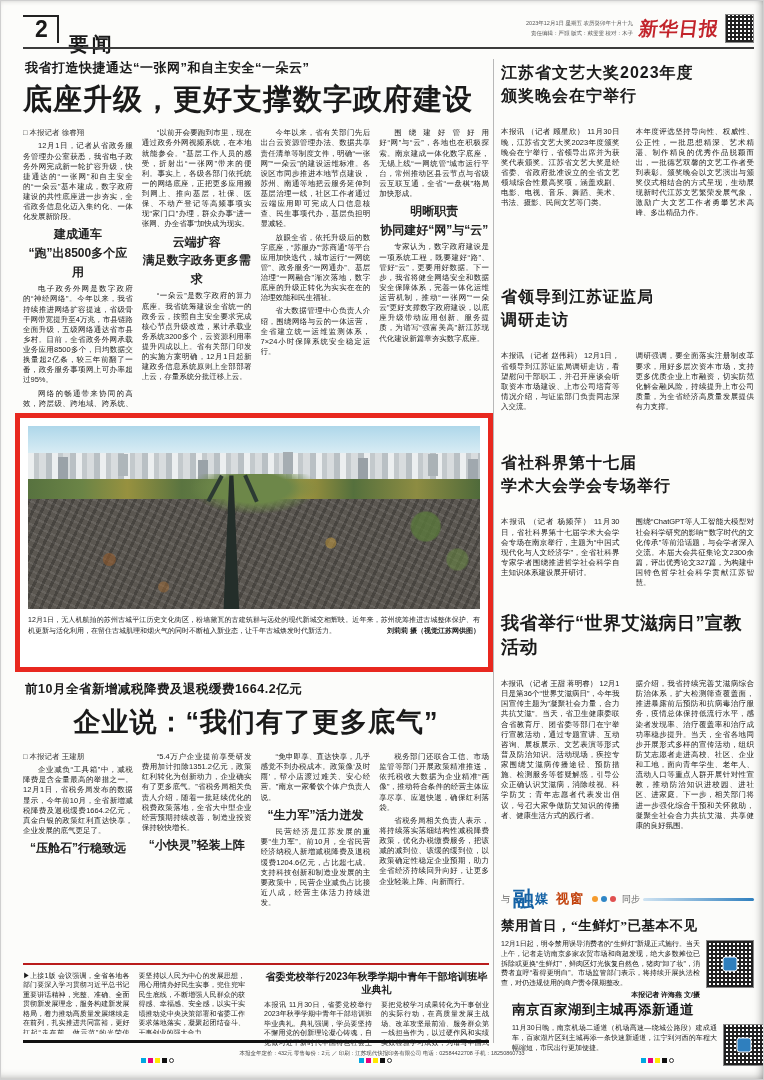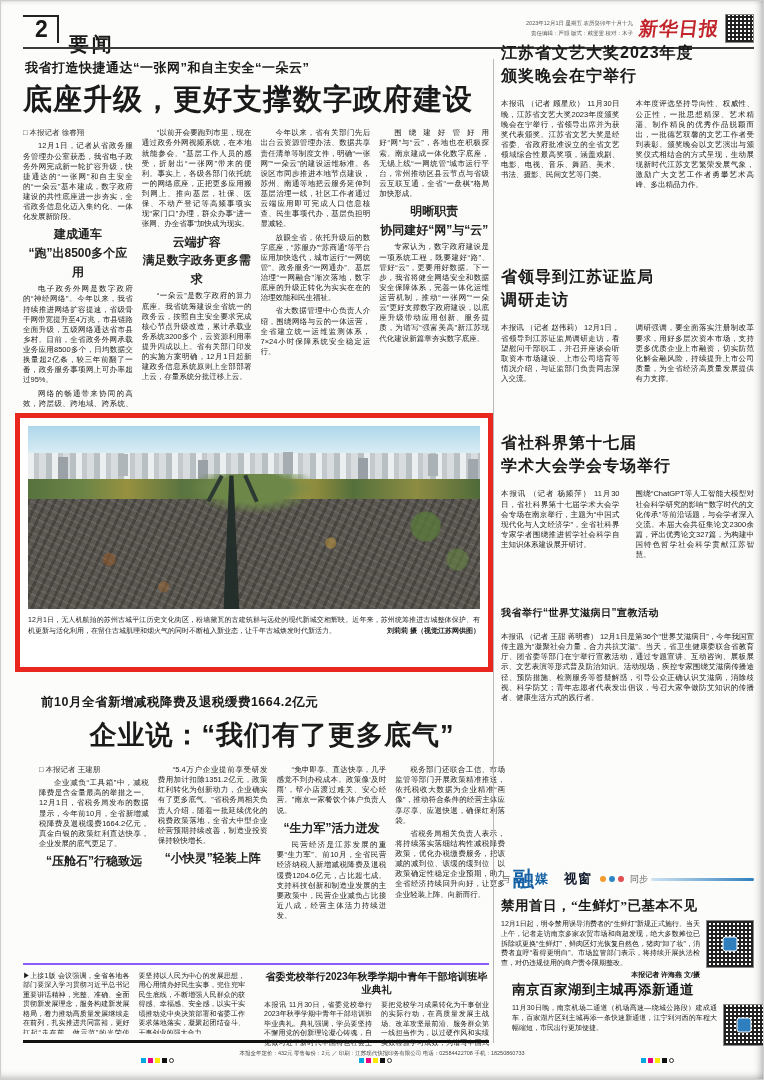--- a/index.html
+++ b/index.html
@@ -56,52 +56,52 @@
         repeating-linear-gradient(25deg,rgba(255,255,255,.08) 0 2px,transparent 2px 7px);}
   .ph-park{position:absolute;left:36%;top:26%;width:28%;height:22%;
       background:radial-gradient(ellipse at 50% 35%,#6d8749 0 40%,rgba(109,135,73,0) 72%);}
   .ph-canal{position:absolute;left:45%;top:27%;bottom:0;width:26px;transform:translateX(-50%);
       background:#242e2a;clip-path:polygon(42% 0,58% 0,80% 100%,20% 100%);}
   .ph-canal-l{position:absolute;left:41%;top:26%;width:4px;height:16%;background:#2c3a33;transform:rotate(28deg);}
   .ph-canal-r{position:absolute;left:49%;top:26%;width:4px;height:16%;background:#2c3a33;transform:rotate(-24deg);}
   .caption{font-size:7px;line-height:1.5;text-align:justify;margin-top:6px;color:#222;}
   .credit{float:right;font-weight:700;margin-left:8px;}
   
-  .tax-art{position:absolute;left:38px;top:680px;width:466px;margin-top:13px;}
+  .tax-art{position:absolute;left:22px;top:680px;width:466px;}
   .tax-art .kicker{font-size:12.5px;}
   .tax-art .col{height:200px;}
   
-  .bstrip{position:absolute;left:22px;top:962px;width:466px;height:80px;border-top:2px solid #8b5cf6;
+  .bstrip{position:absolute;left:22px;top:962px;width:466px;height:80px;border-top:2px solid #b91c1c;
           border-bottom:3px solid #111;padding:6px 0;display:flex;gap:19px;box-sizing:border-box;}
   .bleft{width:222px;display:flex;gap:9px;flex:none;}
   .bcol{flex:1;font-size:7px;line-height:1.35;text-align:justify;overflow:hidden;}
   .bright{flex:1;min-width:0;}
   .bhead{font-size:10px;font-weight:700;text-align:center;margin-bottom:4px;line-height:1.25;}
   .bcols{display:flex;gap:9px;height:48px;overflow:hidden;}
   
   .footer{position:absolute;left:0;top:1049px;width:100%;text-align:center;font-size:5.5px;color:#444;}
   .regmarks{position:absolute;top:1057px;display:flex;gap:2px;align-items:center;}
   .regmarks i{display:block;width:5px;height:5px;}
   .rm-c{background:#00a7e1;} .rm-m{background:#e6007e;} .rm-y{background:#ffe800;} .rm-k{background:#111;}
   .rm-o{width:5px;height:5px;border:1px solid #333;border-radius:50%;box-sizing:border-box;background:#fff;}
   
   .vrule{position:absolute;left:492px;top:58px;width:1px;height:984px;background:#b8b8b8;}
-  .sidebar{position:absolute;left:500px;top:40px;width:253px;height:984px;}
+  .sidebar{position:absolute;left:500px;top:60px;width:253px;height:984px;}
   .sb-sec{position:absolute;left:0;width:253px;}
   .sb-head{font-size:16px;font-weight:800;line-height:1.45;white-space:pre-line;letter-spacing:1px;}
-  .sb-head-sm{font-size:10px;font-weight:800;letter-spacing:.5px;margin-top:15px;}
-  .sb-cols{display:flex;gap:16px;margin-top:12px;}
+  .sb-head-sm{font-size:18px;font-weight:800;letter-spacing:.5px;}
+  .sb-cols{display:flex;gap:16px;margin-top:20px;}
   .sb-col{flex:1;font-size:7.5px;line-height:1.35;text-align:justify;overflow:hidden;}
   .h140{height:142px;} .h86{height:86px;} .h88{height:88px;} .h240{height:242px;}
   
   .rm-banner{display:flex;align-items:center;height:24px;}
   .rm-yu{font-size:9px;color:#666;margin-right:3px;}
   .rm-rong{font-size:21px;font-weight:800;color:#1462a5;font-family:"Liberation Serif",serif;margin-right:1px;}
   .rm-mei{font-size:13px;font-weight:800;color:#1462a5;}
-  .rm-sc{font-size:13px;font-weight:700;color:#0f172a;letter-spacing:1px;margin-left:16px;}
+  .rm-sc{font-size:13px;font-weight:700;color:#c2410c;letter-spacing:1px;margin-left:8px;}
   .rm-dots{display:flex;gap:3px;margin:0 6px 0 8px;}
   .rm-dots b{width:6px;height:6px;border-radius:50%;display:block;}
   .rm-d1{background:#f59b2d;} .rm-d2{background:#2f86c6;} .rm-d3{background:#e05050;}
   .rm-line{flex:1;height:3px;background:linear-gradient(90deg,#cfe3f2,#2f7fbe);border-radius:2px;}
   .rm-item-head{font-family:"Liberation Serif",serif;font-size:13.5px;font-weight:800;letter-spacing:.5px;}
   .rm-body{margin-top:4px;font-size:7px;line-height:1.4;text-align:justify;}
   .rm-qr{float:right;width:46px;height:46px;margin:1px 0 2px 6px;position:relative;}
   .rm-qr .qr-logo{position:absolute;left:50%;top:50%;transform:translate(-50%,-50%);width:13px;height:13px;
       background:#2f7fbe;border-radius:3px;border:1px solid #fff;}
   .rm-credit{text-align:right;font-weight:700;font-size:7px;margin-top:2px;clear:none;}
@@ -266,20 +266,21 @@
       <div class="sb-cols">
         <div class="sb-col h88">本报讯 （记者 杨频萍） 11月30日，省社科界第十七届学术大会学会专场在南京举行，主题为“中国式现代化与人文经济学”，全省社科界专家学者围绕推进哲学社会科学自主知识体系建设展开研讨。</div>
         <div class="sb-col h88">围绕“ChatGPT等人工智能大模型对社会科学研究的影响”“数字时代的文化传承”等前沿话题，与会学者深入交流。本届大会共征集论文2300余篇，评出优秀论文327篇，为构建中国特色哲学社会科学贡献江苏智慧。</div>
       </div>
     </div>
 
     <div class="sb-sec" style="top:550px;">
       <div class="sb-head-sm">我省举行“世界艾滋病日”宣教活动</div>
       <div class="sb-cols">
         <div class="sb-col h240">本报讯 （记者 王甜 蒋明睿） 12月1日是第36个“世界艾滋病日”，今年我国宣传主题为“凝聚社会力量，合力共抗艾滋”。当天，省卫生健康委联合省教育厅、团省委等部门在宁举行宣教活动，通过专题宣讲、互动咨询、展板展示、文艺表演等形式普及防治知识。活动现场，疾控专家围绕艾滋病传播途径、预防措施、检测服务等答疑解惑，引导公众正确认识艾滋病，消除歧视、科学防艾；青年志愿者代表发出倡议，号召大家争做防艾知识的传播者、健康生活方式的践行者。</div>
+        <div class="sb-col h240">据介绍，我省持续完善艾滋病综合防治体系，扩大检测筛查覆盖面，推进暴露前后预防和抗病毒治疗服务，疫情总体保持低流行水平，感染者发现率、治疗覆盖率和治疗成功率稳步提升。当天，全省各地同步开展形式多样的宣传活动，组织防艾志愿者走进高校、社区、企业和工地，面向青年学生、老年人、流动人口等重点人群开展针对性宣教，推动防治知识进校园、进社区、进家庭。下一步，相关部门将进一步强化综合干预和关怀救助，凝聚全社会合力共抗艾滋、共享健康的良好氛围。</div>
       </div>
     </div>
 
     <div class="sb-sec" style="top:826px;">
       <div class="rm-banner">
         <span class="rm-yu">与</span>
         <span class="rm-rong">融</span>
         <span class="rm-mei">媒</span>
         <span class="rm-sc">视窗</span>
         <span class="rm-dots">

